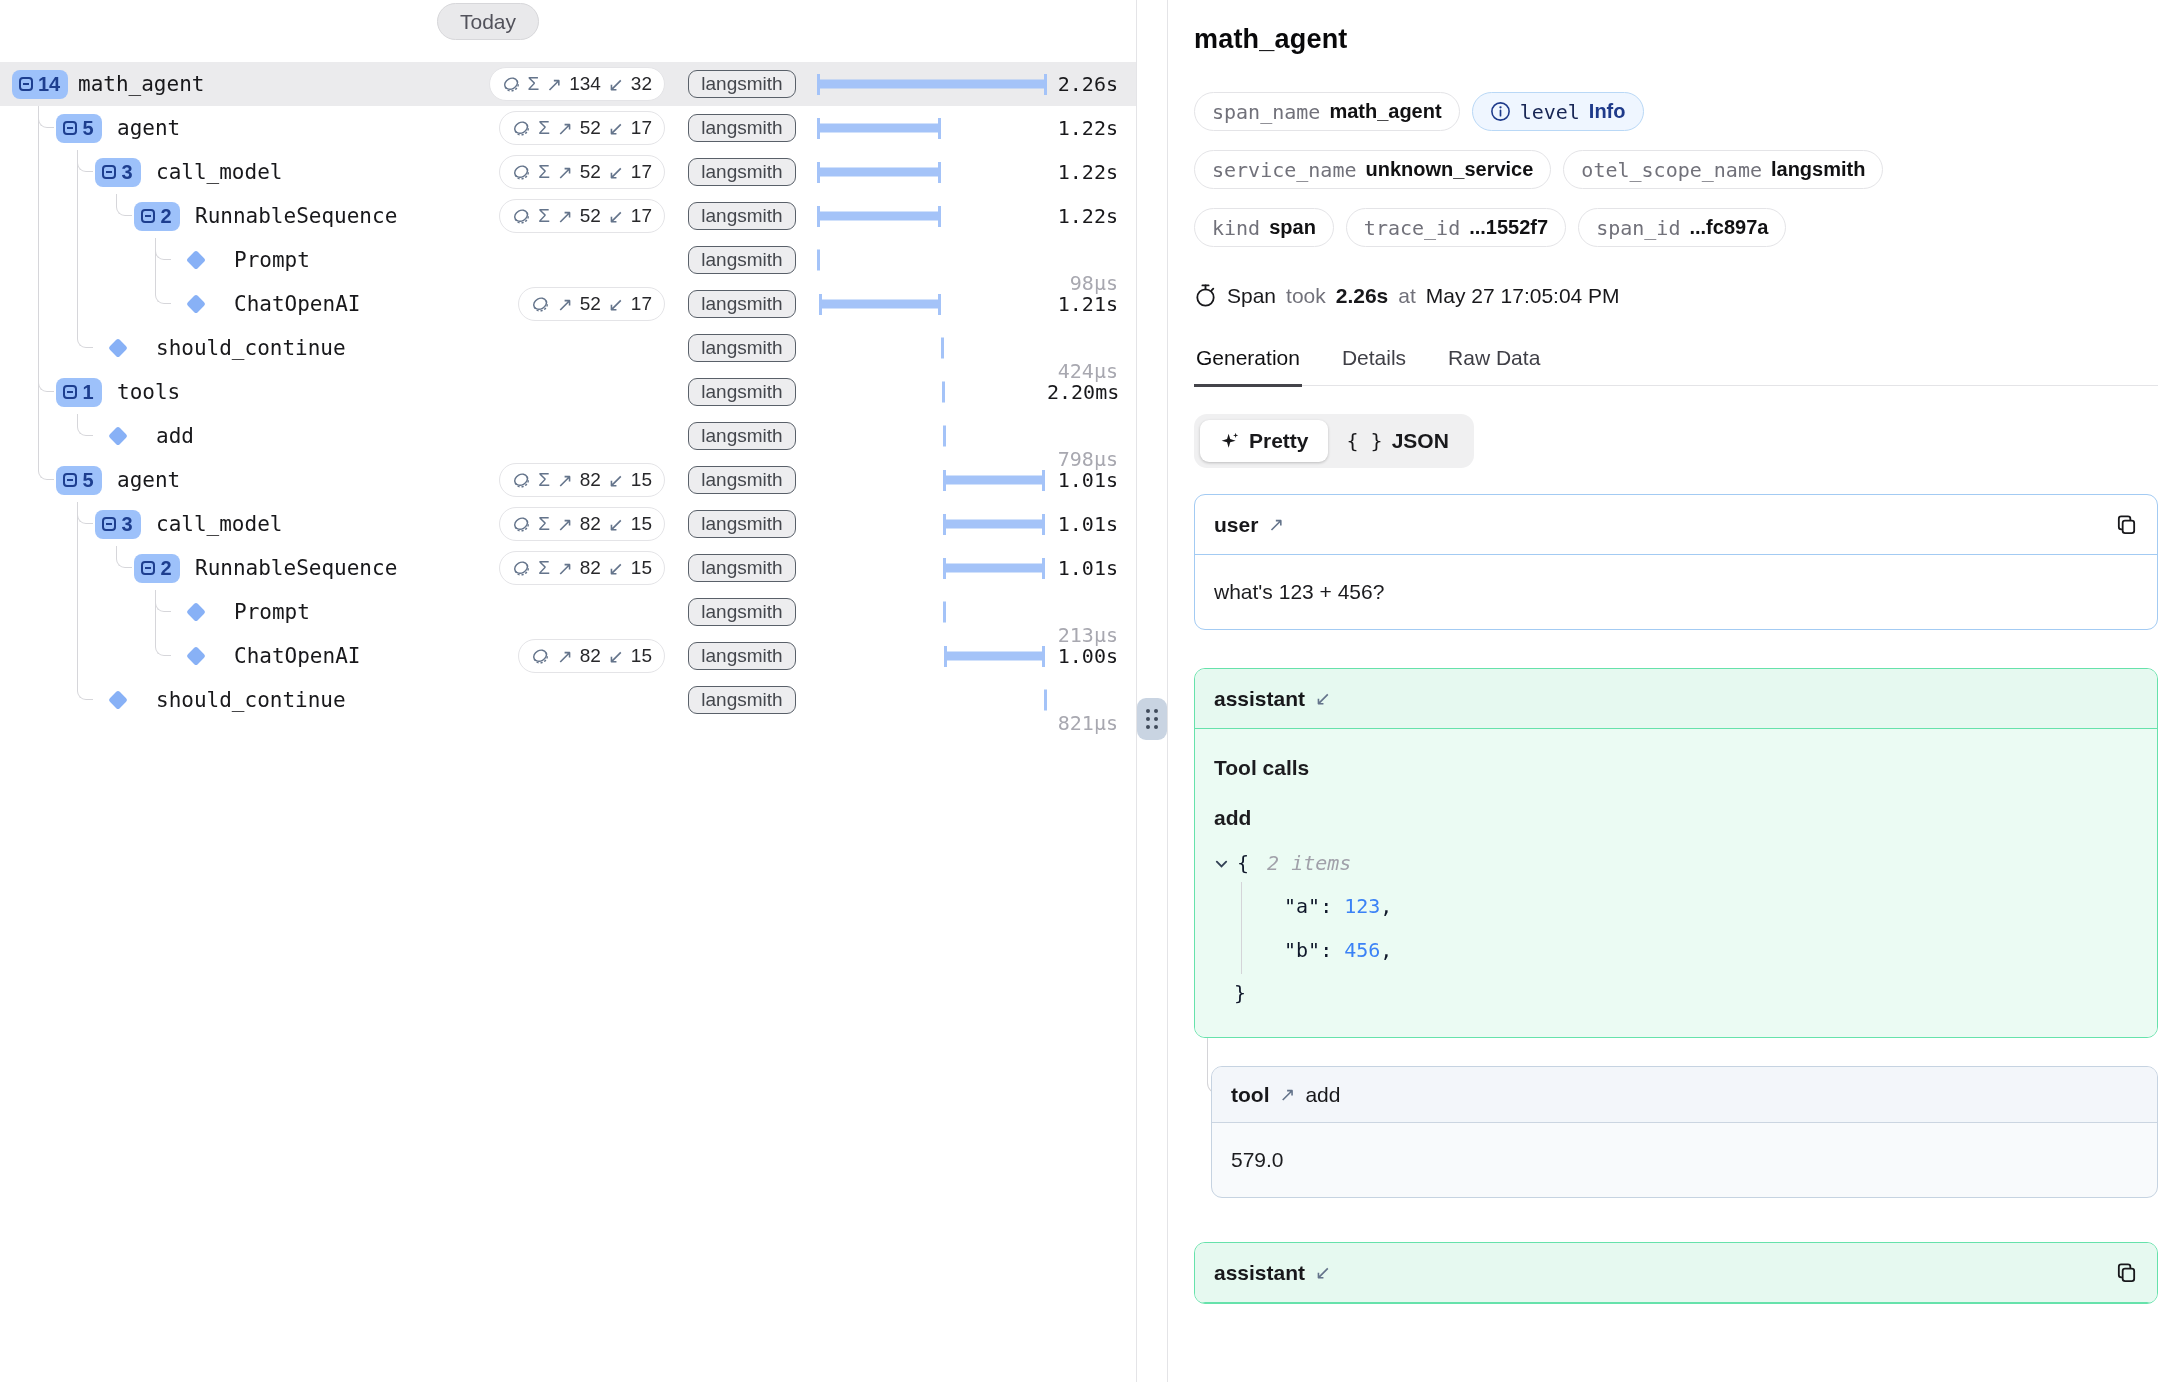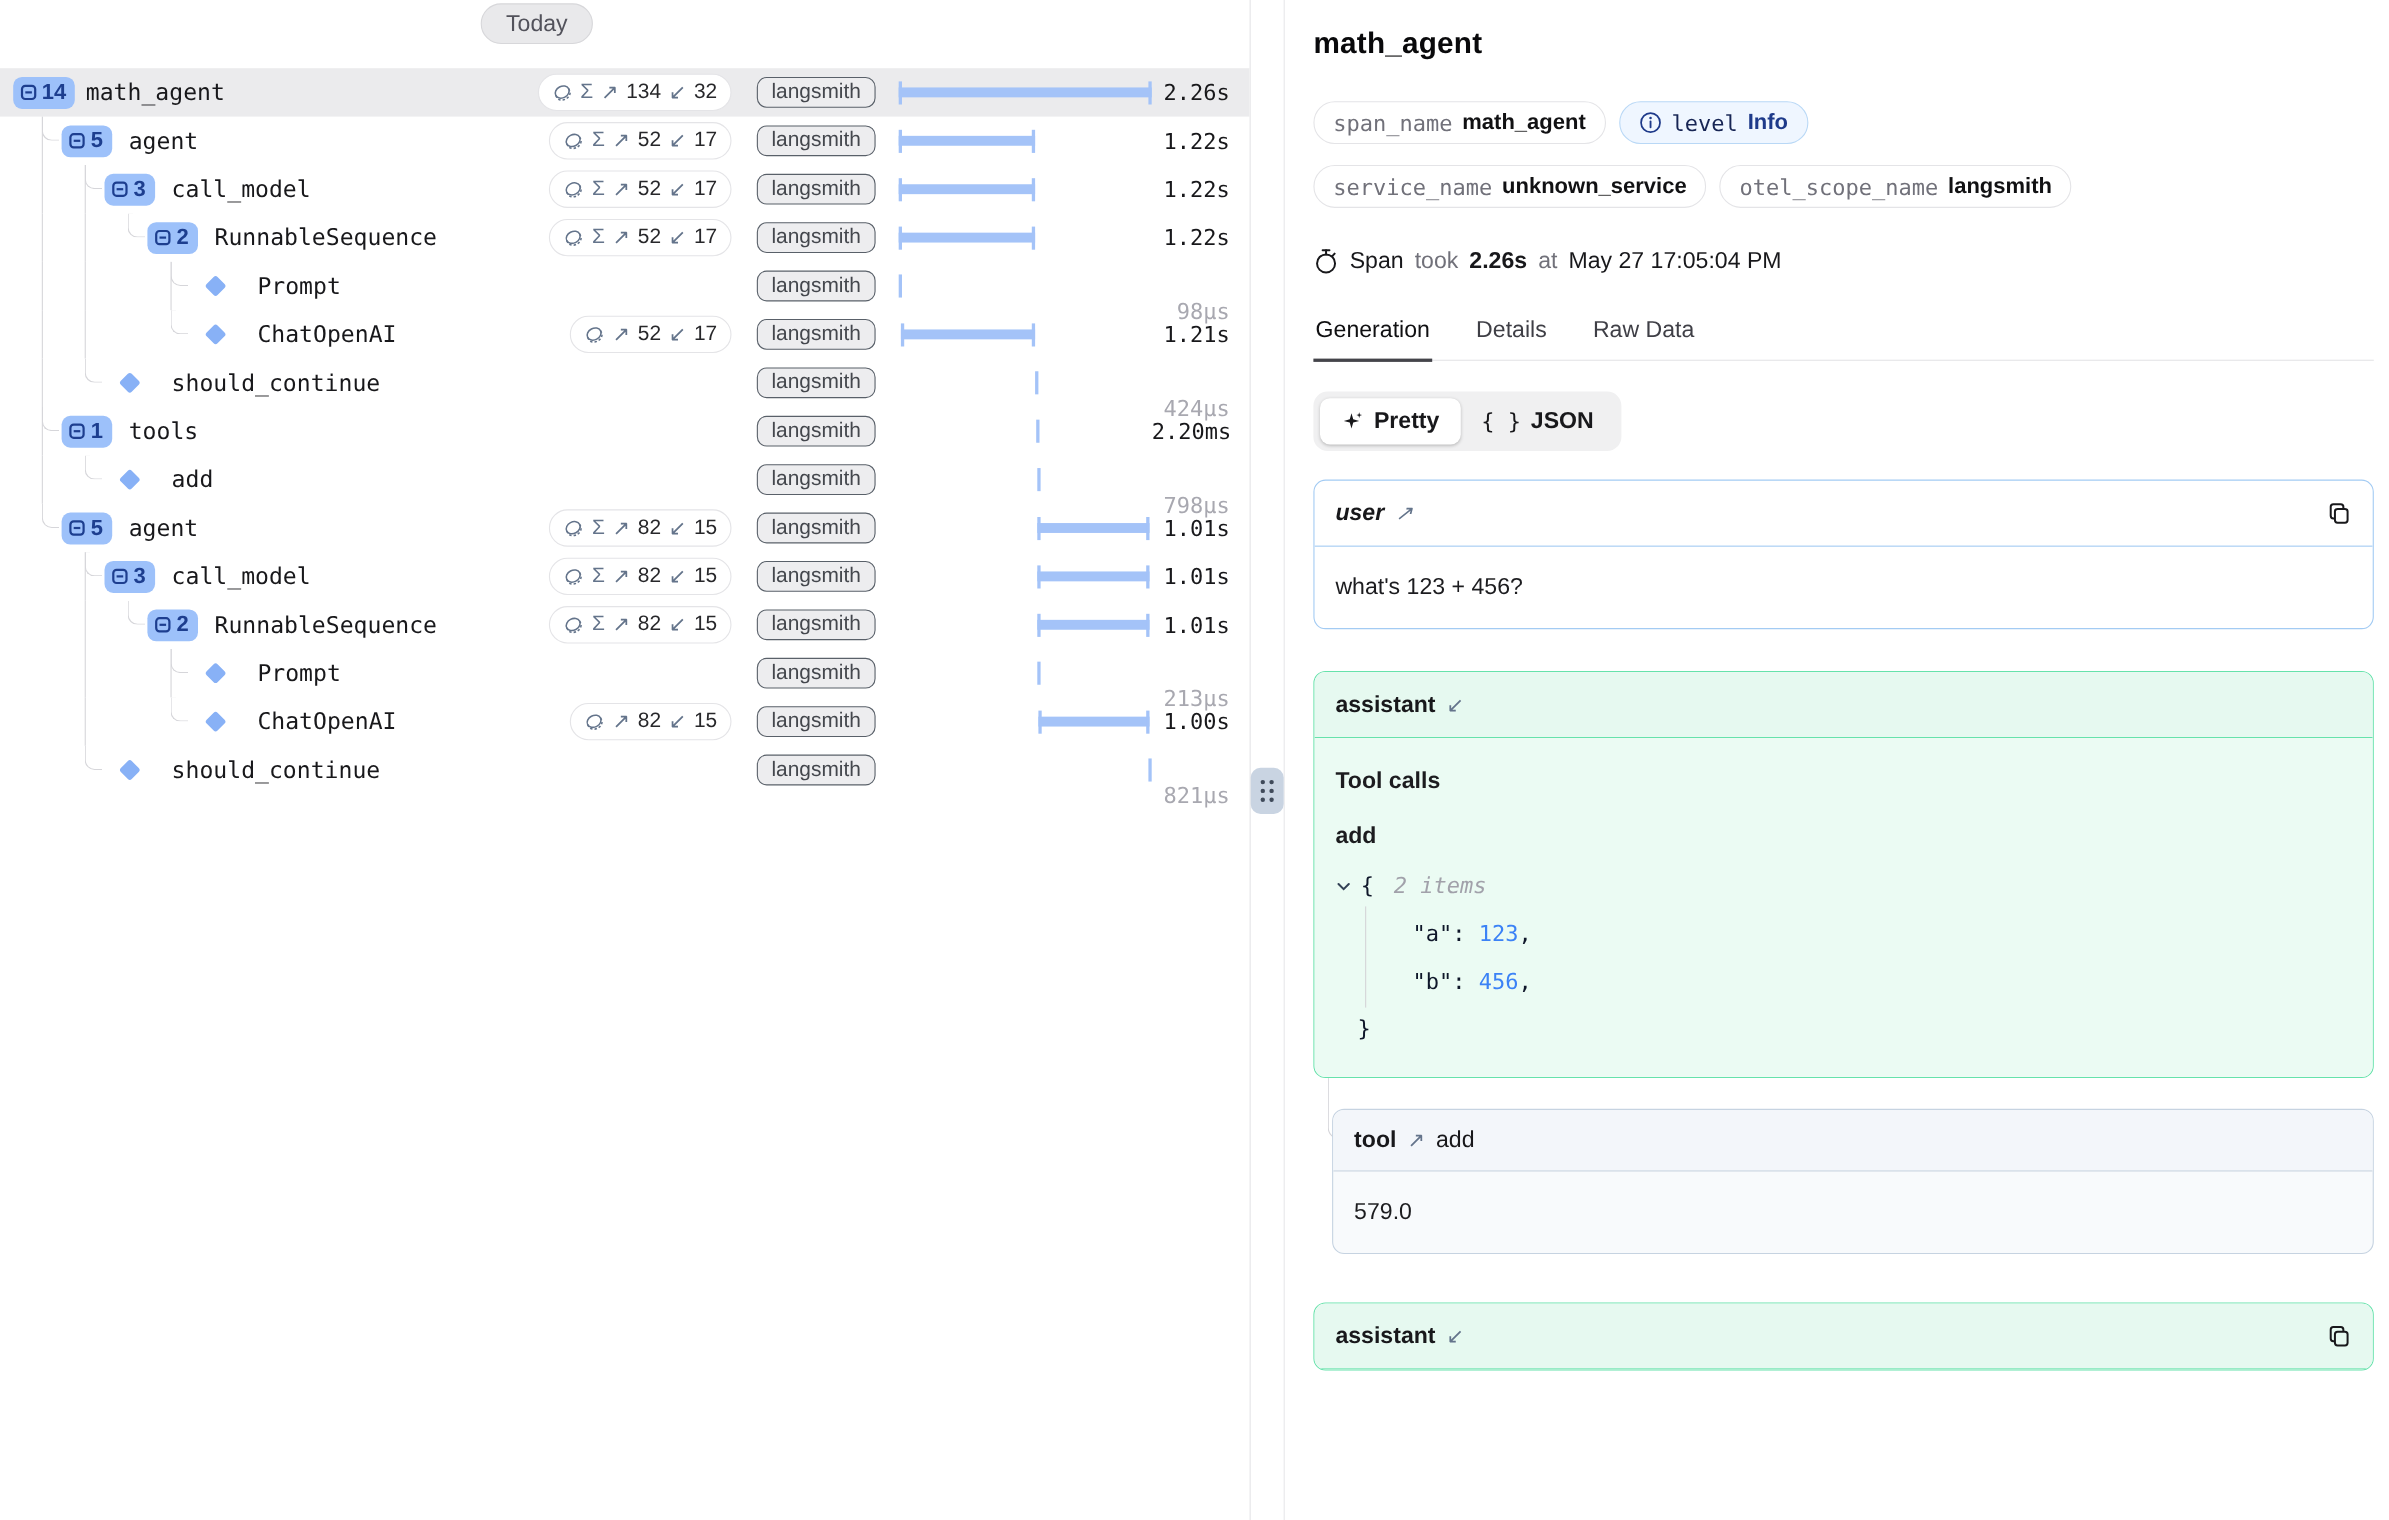--- a/index.html
+++ b/index.html
@@ -78,21 +78,21 @@
   .seg-btn.active{background:#fff;box-shadow:0 1px 3px rgba(0,0,0,.22);}
   .seg-btn .braces{font-family:"DejaVu Sans Mono",monospace;font-weight:500;font-size:20px;}
 
   .msg{border-radius:11px;overflow:hidden;background:#fff;}
   .msg-header{display:flex;align-items:center;height:60px;padding:0 19px;font-size:21px;}
   .msg-header .role{font-weight:700;}
   .msg-header .dir{color:#64748b;margin-left:10px;font-size:19px;}
   .msg-header .spacer{flex:1;}
   .msg-body{padding:25px 19px;font-size:21px;color:#1c1c1f;}
   .msg.user{border:1.8px solid var(--blue_border);margin-top:26px;}
-  .msg.user .msg-header{border-bottom:1.8px solid var(--blue_border);font-style:italic;}
+  .msg.user .msg-header{border-bottom:1.8px solid var(--blue_border);}
   .msg.assistant{border:1.8px solid var(--green_border);margin-top:38px;}
   .msg.assistant .msg-header{background:var(--green_header);border-bottom:1.8px solid var(--green_border);}
   .msg.assistant .msg-body{background:var(--green_body);}
   .msg.tool{border:1.8px solid #c6d3e1;background:#f8fafc;margin-left:17px;}
   .msg.tool .msg-header{background:#f3f6fa;border-bottom:1.4px solid #cbd5e1;height:56px;}
   .msg.tool .tool-arg{margin-left:10px;font-weight:400;}
   .copy-btn{display:inline-flex;cursor:pointer;}
   .section-label{font-weight:600;font-size:21px;margin:2px 0 26px 0;}
   .fn-name{font-weight:700;font-size:21px;margin:0 0 14px 0;}
   .json-view{font-family:"DejaVu Sans Mono",monospace;font-size:20px;color:#0f172a;}
@@ -569,20 +569,34 @@
       <div class="pill-row">
         <span class="pill">
           <span class="k mono">service_name</span>
           <span class="v">unknown_service</span>
         </span>
         <span class="pill">
           <span class="k mono">otel_scope_name</span>
           <span class="v">langsmith</span>
         </span>
       </div>
+      <div class="pill-row">
+        <span class="pill">
+          <span class="k mono">kind</span>
+          <span class="v">span</span>
+        </span>
+        <span class="pill">
+          <span class="k mono">trace_id</span>
+          <span class="v">...1552f7</span>
+        </span>
+        <span class="pill">
+          <span class="k mono">span_id</span>
+          <span class="v">...fc897a</span>
+        </span>
+      </div>
     </div>
 
   <div class="timing">
     <svg width="23" height="25" viewBox="0 0 23 25" fill="none" stroke="#18181b" stroke-width="1.8" stroke-linecap="round">
       <circle cx="11.5" cy="14.5" r="8.2"></circle>
         <line x1="11.5" y1="6.3" x2="11.5" y2="2.4"></line>
         <line x1="8.4" y1="2.4" x2="14.6" y2="2.4"></line>
         <line x1="19.3" y1="5.6" x2="17.6" y2="7.4"></line>
     </svg>
     <span>Span</span>

